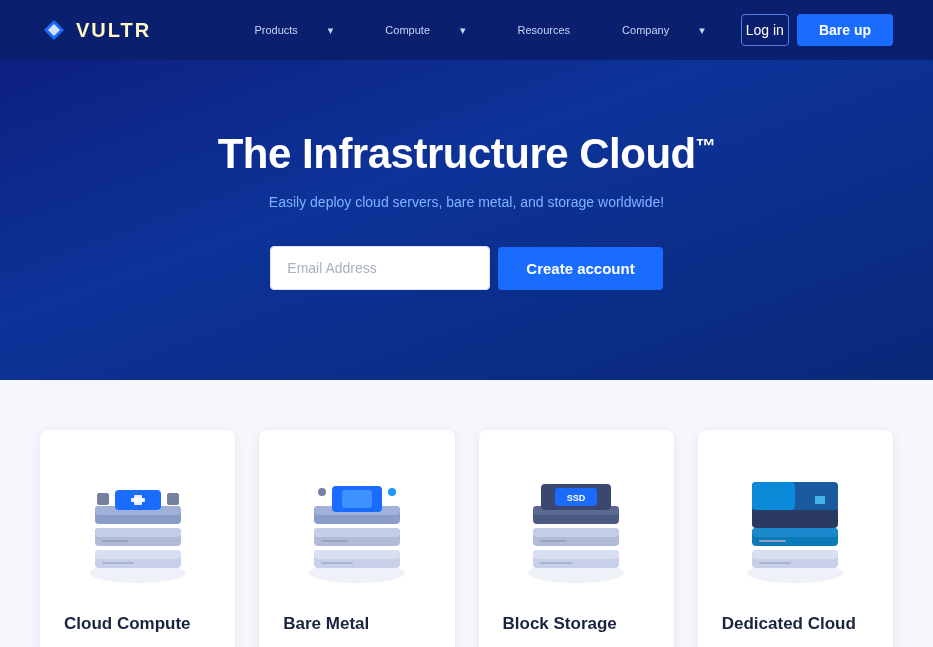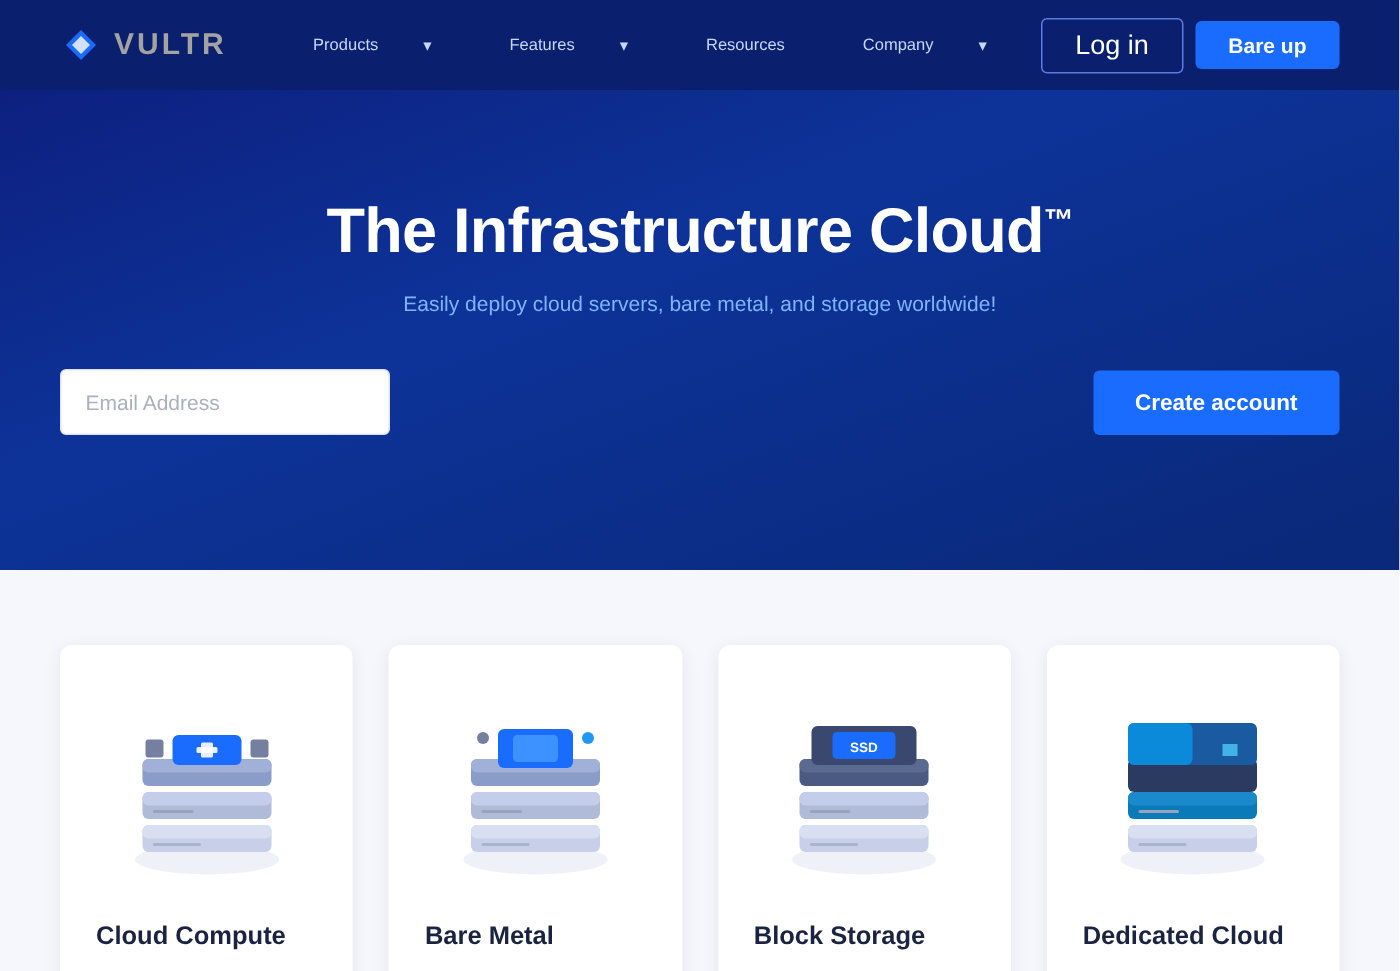--- a/index.html
+++ b/index.html
@@ -12,21 +12,21 @@
       align-items: center;
       padding: 0 40px;
       height: 60px;
       position: relative;
       z-index: 10;
     }
     .nav-logo {
       display: flex;
       align-items: center;
       gap: 8px;
-      color: #a3a3a3;
+      color: #fef9c3;
       font-size: 20px;
       font-weight: 700;
       letter-spacing: 2px;
       margin-right: auto;
     }
     .nav-logo-icon {
       width: 28px;
       height: 28px;
     }
     .nav-links {
@@ -46,24 +46,24 @@
       cursor: pointer;
     }
     .chevron-down {
       font-size: 10px;
       margin-left: 2px;
     }
     .btn-login {
       border: 1.5px solid #5a7de0;
       background: transparent;
       color: #fff;
-      padding: 7px 22px;
+      padding: 7px 4px;
       border-radius: 4px;
       cursor: pointer;
-      font-size: 18px;
+      font-size: 14px;
       margin-left: 12px;
     }
     .btn-signup {
       background: #1a6cff;
       color: #fff;
       border: none;
       padding: 8px 22px;
       border-radius: 4px;
       cursor: pointer;
       font-size: 14px;
@@ -89,21 +89,21 @@
       font-size: 20px;
       vertical-align: super;
     }
     .hero p {
       color: #7eb4ff;
       font-size: 14px;
       margin-bottom: 36px;
     }
     .hero-form {
       display: flex;
-      justify-content: space-between;
+      justify-content: center;
       gap: 8px;
       align-items: center;
     }
     .hero-form input {
       width: 220px;
       padding: 13px 16px;
       border-radius: 4px;
       border: 1.5px solid #dde4f0;
       font-size: 14px;
       color: #333;
@@ -169,21 +169,21 @@
   </div>
   <ul class="nav-links">
     <li>
       <a href="#">
         <span>Products</span>
         <span class="chevron-down">▾</span>
       </a>
     </li>
     <li>
       <a href="#">
-        <span>Features</span>
+        <span>Compute</span>
         <span class="chevron-down">▾</span>
       </a>
     </li>
     <li>
       <a href="#">
         <span>Resources</span>
       </a>
     </li>
     <li>
       <a href="#">

